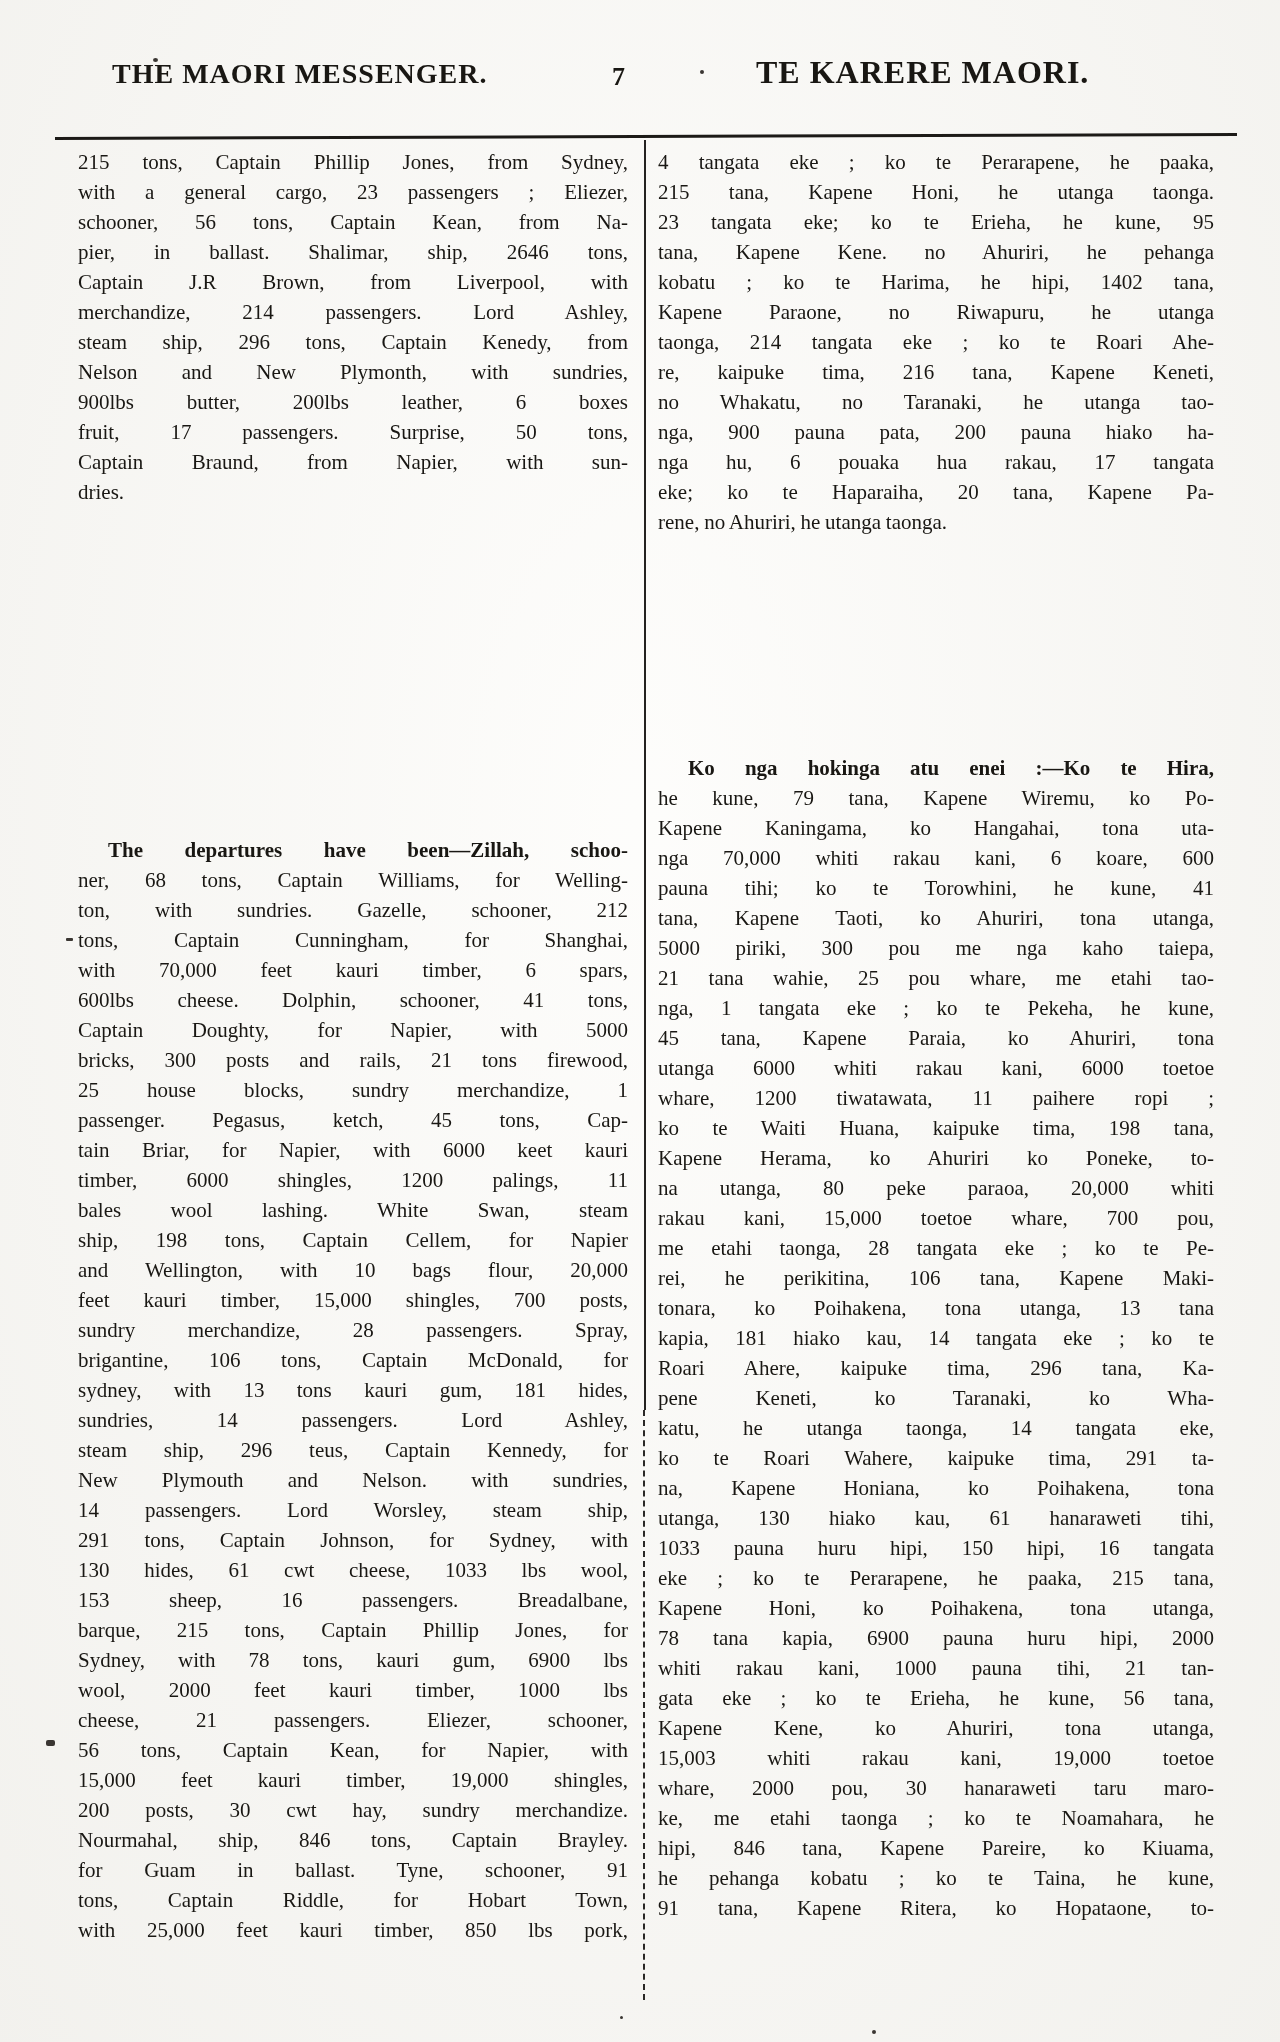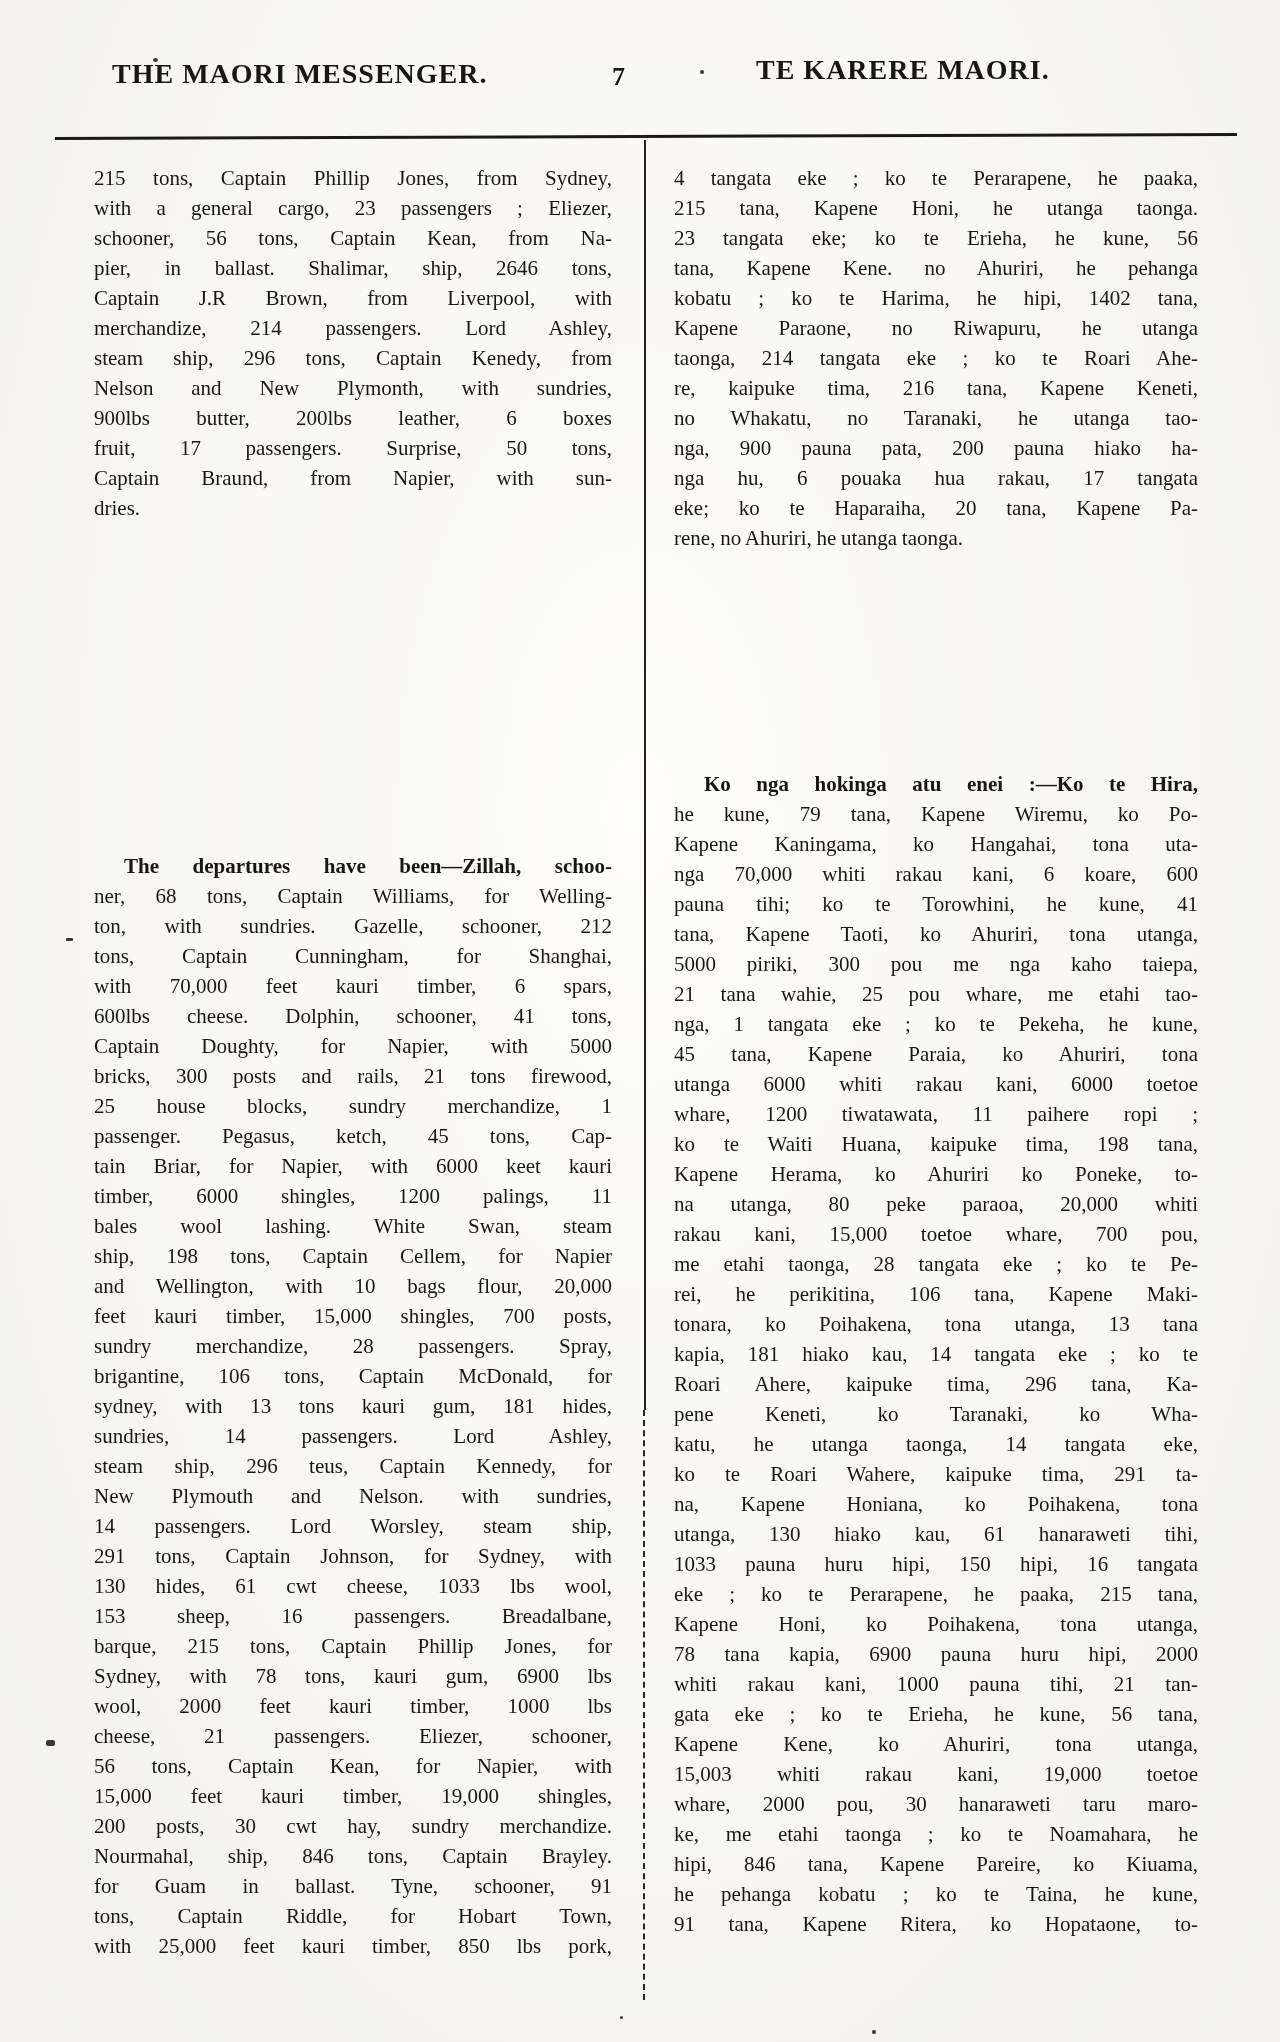--- a/index.html
+++ b/index.html
@@ -17,21 +17,21 @@
     position:absolute; left:112px; top:58px;
     font-size:28px; font-weight:bold; letter-spacing:1px;
     white-space:nowrap;
   }
   .page-number {
     position:absolute; left:612px; top:62px;
     font-size:26px; font-weight:bold;
   }
   .masthead-right {
     position:absolute; left:756px; top:54px;
-    font-size:28px; font-weight:bold; letter-spacing:1px;
+    font-size:32px; font-weight:bold; letter-spacing:1px;
     white-space:nowrap;
   }
   .header-rule {
     position:absolute; left:55px; top:135px;
     width:1182px; height:3px;
     background:#1c1a17;
     transform:rotate(-0.2deg);
   }
   .divider-solid {
     position:absolute; left:644px; top:140px;
@@ -39,21 +39,21 @@
     border-left:2px solid #242220;
   }
   .divider-dashed {
     position:absolute; left:643px; top:1410px;
     width:0; height:590px;
     border-left:2px dashed #2a2826;
   }
   .col { position:absolute; top:147px; font-size:21px; }
   .col-left  { left:78px;  width:550px; }
   .col-right { left:658px; width:556px; }
-  .para { margin:16px; }
+  .para { margin:0; }
   .para .line {
     height:30px; line-height:30px;
     text-align:justify; text-align-last:justify;
     overflow:hidden;
     word-spacing:-0.5px;
     white-space:nowrap;
   }
   
   .para.flush-last .line:last-child { text-align-last:left; }
   
@@ -137,21 +137,21 @@
         <div class="line">for Guam in ballast. Tyne, schooner, 91</div>
         <div class="line">tons, Captain Riddle, for Hobart Town,</div>
         <div class="line">with 25,000 feet kauri timber, 850 lbs pork,</div>
       </div>
   </div>
 
   <div class="col col-right">
     <div class="para flush-last">
         <div class="line">4 tangata eke ; ko te Perarapene, he paaka,</div>
         <div class="line">215 tana, Kapene Honi, he utanga taonga.</div>
-        <div class="line">23 tangata eke; ko te Erieha, he kune, 56</div>
+        <div class="line">23 tangata eke; ko te Erieha, he kune, 95</div>
         <div class="line">tana, Kapene Kene. no Ahuriri, he pehanga</div>
         <div class="line">kobatu ; ko te Harima, he hipi, 1402 tana,</div>
         <div class="line">Kapene Paraone, no Riwapuru, he utanga</div>
         <div class="line">taonga, 214 tangata eke ; ko te Roari Ahe-</div>
         <div class="line">re, kaipuke tima, 216 tana, Kapene Keneti,</div>
         <div class="line">no Whakatu, no Taranaki, he utanga tao-</div>
         <div class="line">nga, 900 pauna pata, 200 pauna hiako ha-</div>
         <div class="line">nga hu, 6 pouaka hua rakau, 17 tangata</div>
         <div class="line">eke; ko te Haparaiha, 20 tana, Kapene Pa-</div>
         <div class="line">rene, no Ahuriri, he utanga taonga.</div>

